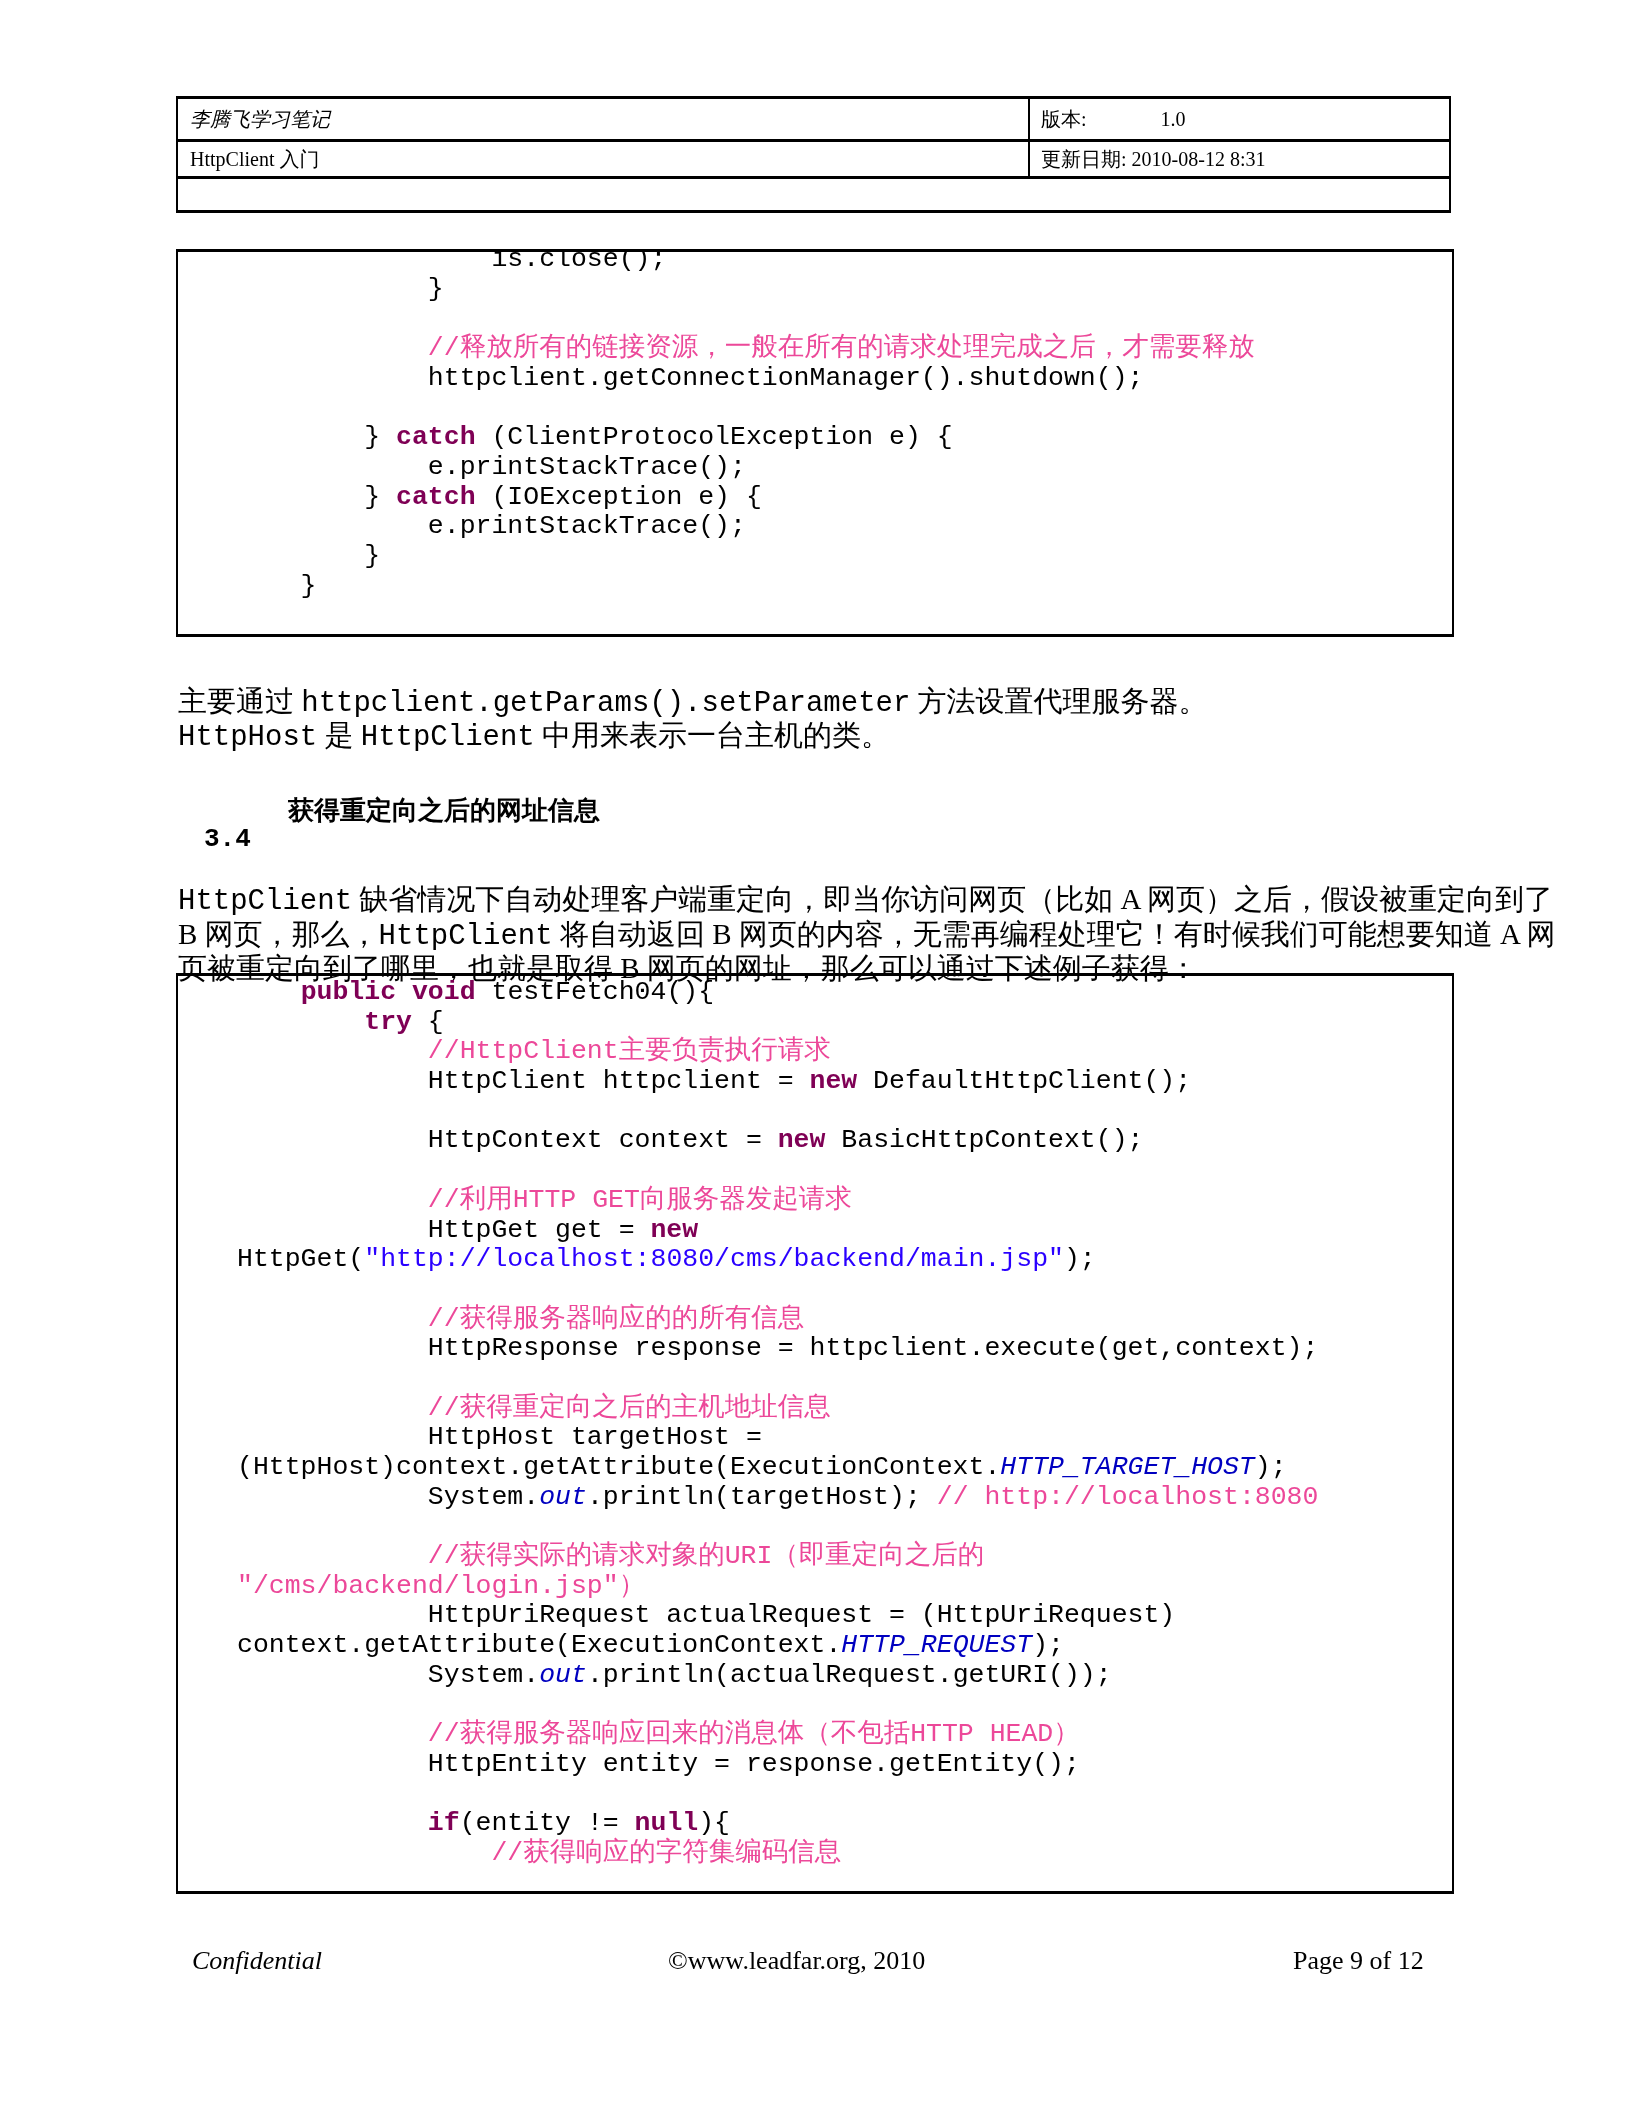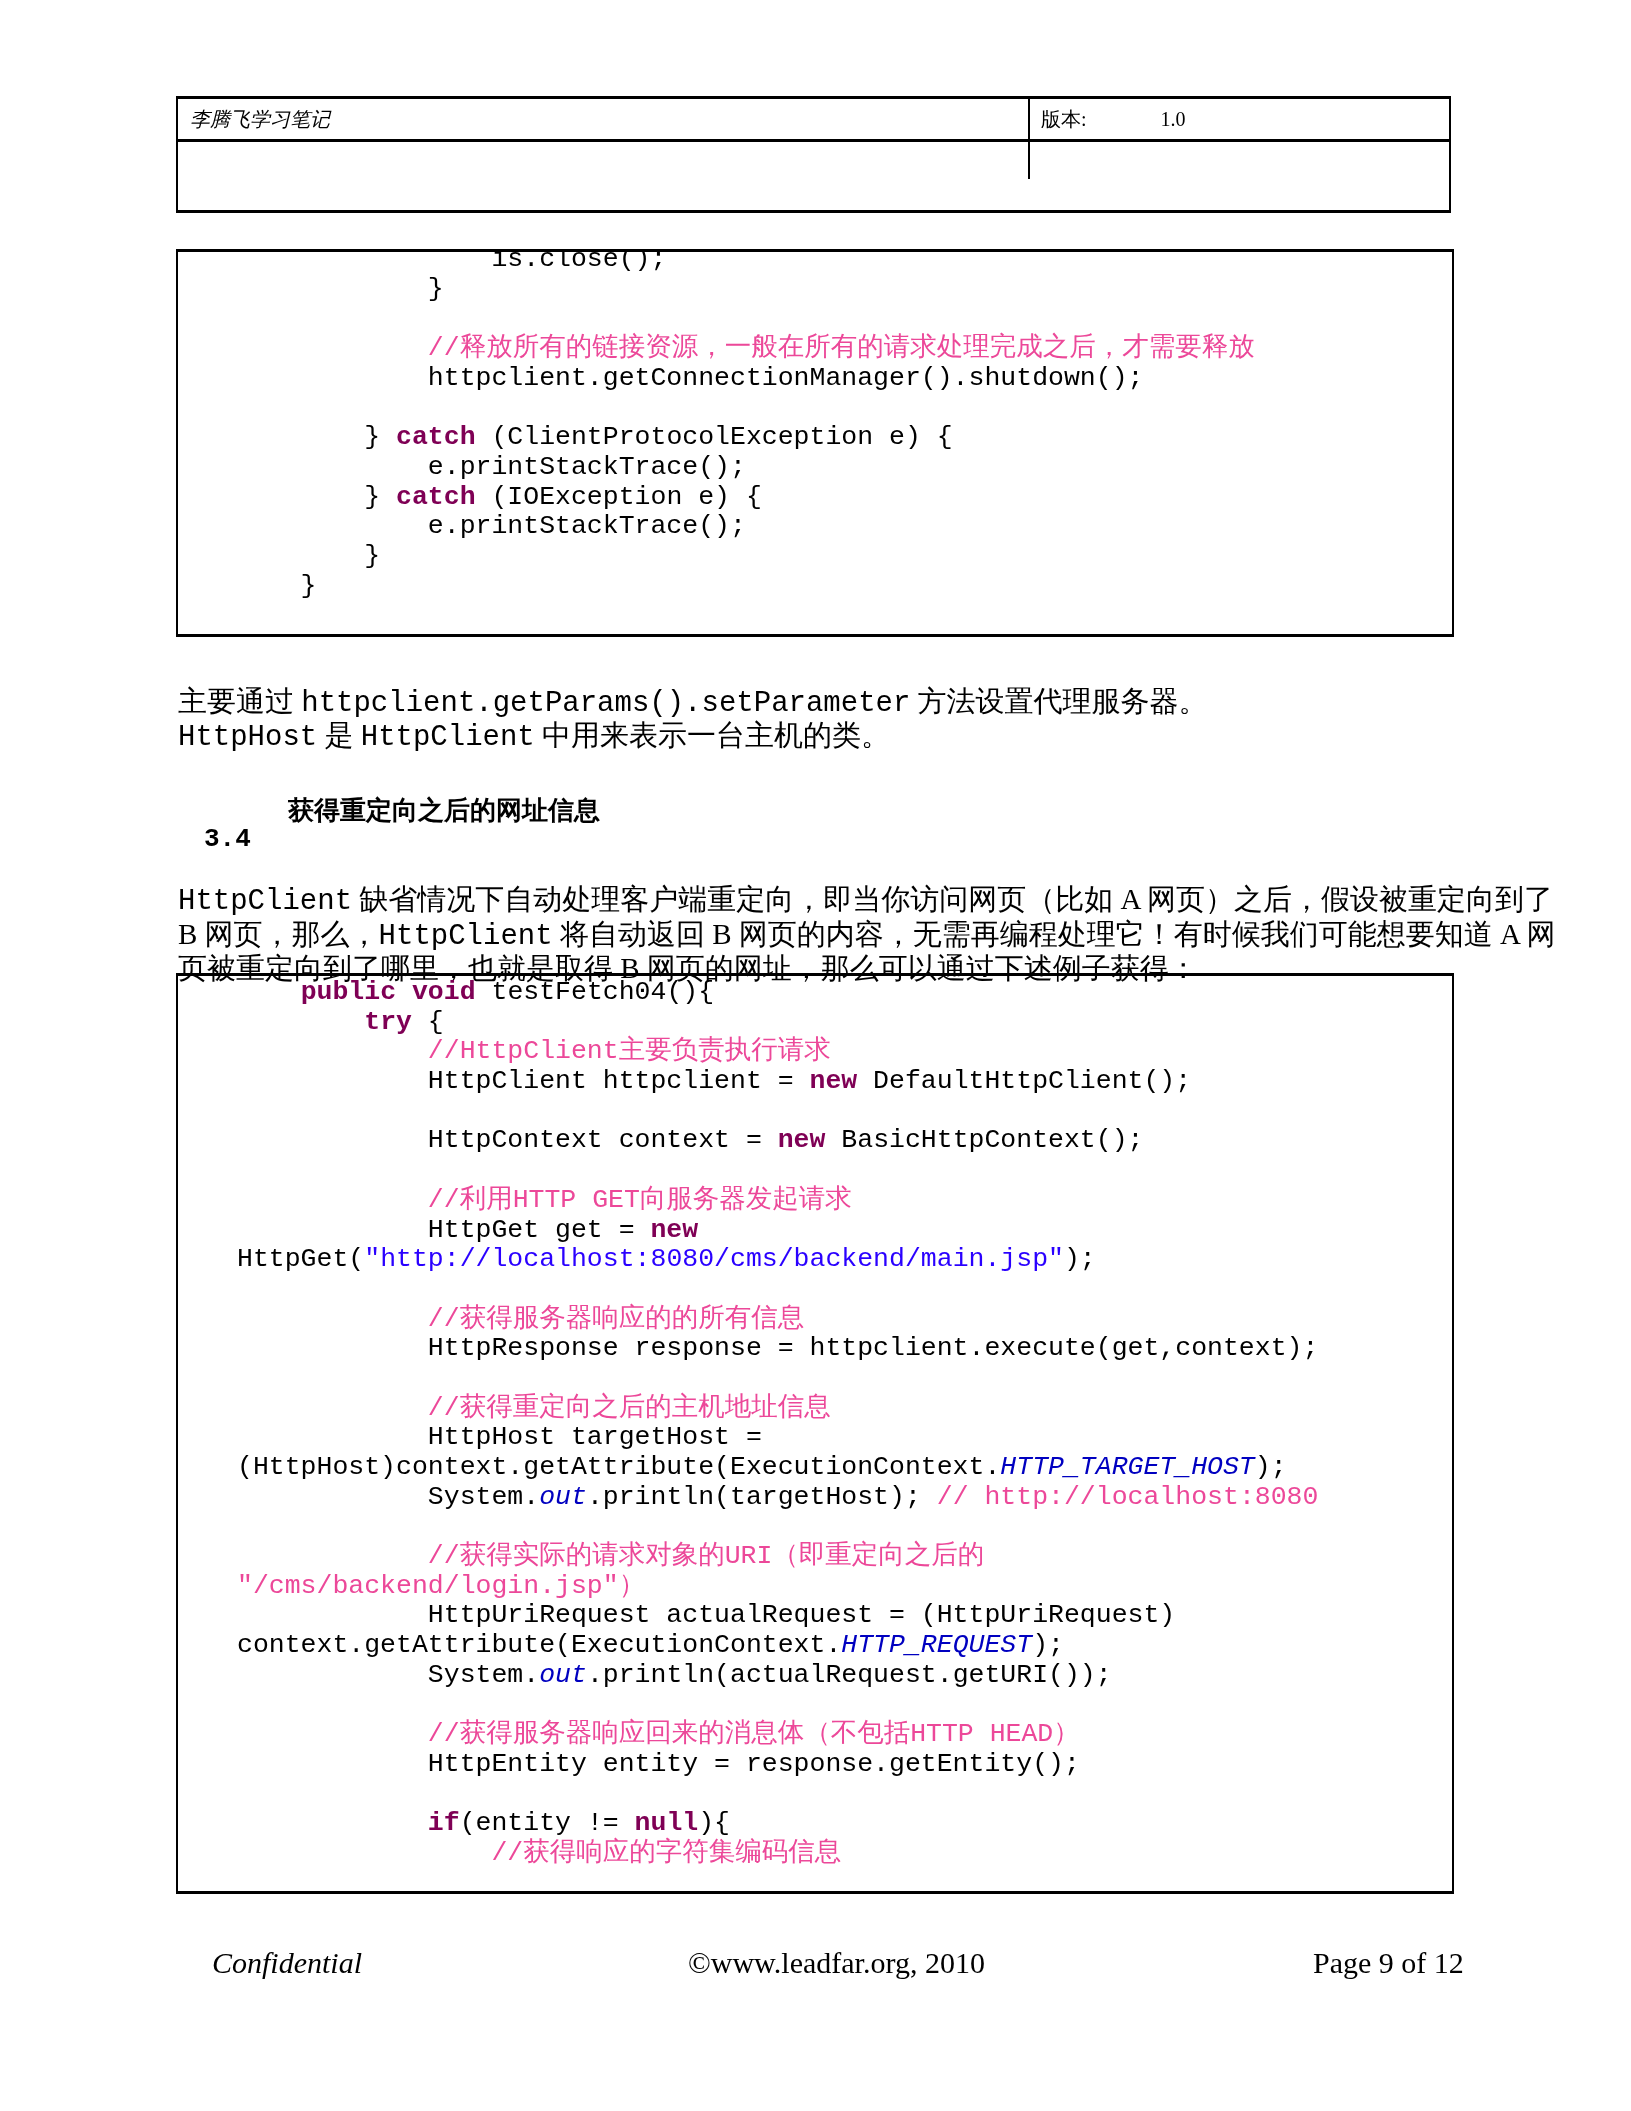--- a/index.html
+++ b/index.html
@@ -23,29 +23,33 @@
   .cm { color:#ec4899; }
   .st { color:#2a00ff; }
   .sf { color:#0000c0; font-style:italic; }
   
   .prose { position:absolute; left:178px; font-size:29px; white-space:pre; line-height:34px;margin-top:12px; }
   .mono { font-family:"Liberation Mono", "DejaVu Sans Mono", monospace; }
   .heading { position:absolute; top:793px; left:191px; font-size:26px; font-weight:bold; white-space:pre; }
   .heading .num { font-family:"Liberation Mono", "DejaVu Sans Mono", monospace; }
   .heading .title { position:absolute; left:97px; top:0; font-family:"DejaVu Sans", sans-serif; }
   
-  .footer { position:absolute; top:1946px; font-size:30px; white-space:pre;margin-left:20px; }
+  .footer { position:absolute; top:1946px; font-size:26px; white-space:pre; }
 </style>
 </head>
 <body>
 
 <div class="hdr">
   <div class="hdr-row r1">
     <span class="hdr-cell left italic">李腾飞学习笔记</span>
     <span class="hdr-cell right"><span>版本:</span><span class="ver-gap"></span><span>1.0</span></span>
+  </div>
+  <div class="hdr-row r2">
+    <span class="hdr-cell left">HttpClient 入门</span>
+    <span class="hdr-cell right"><span>更新日期:</span>&nbsp;<span>2010-08-12 8:31</span></span>
   </div>
   <div class="hdr-div"></div>
 </div>
 
 <div class="codebox" style="top:249px;height:388px;">
   <div class="code" id="code1" style="top:-7px;"><div class="ln"><span>                </span><span>is.close();</span></div><div class="ln"><span>            }</span></div><div class="ln"></div><div class="ln"><span>            </span><span class="cm">//释放所有的链接资源，一般在所有的请求处理完成之后，才需要释放</span></div><div class="ln"><span>            httpclient.getConnectionManager().shutdown();</span></div><div class="ln"></div><div class="ln"><span>        } </span><span class="kw">catch</span><span> (ClientProtocolException e) {</span></div><div class="ln"><span>            e.printStackTrace();</span></div><div class="ln"><span>        } </span><span class="kw">catch</span><span> (IOException e) {</span></div><div class="ln"><span>            e.printStackTrace();</span></div><div class="ln"><span>        }</span></div><div class="ln"><span>    }</span></div></div>
 </div>
 
 <div class="prose" style="top:672px;" id="p1l1"><span>主要通过 </span><span class="mono">httpclient.getParams().setParameter</span><span> 方法设置代理服务器。</span></div>
 <div class="prose" style="top:706px;" id="p1l2"><span class="mono">HttpHost</span><span> 是 </span><span class="mono">HttpClient</span><span> 中用来表示一台主机的类。</span></div>

